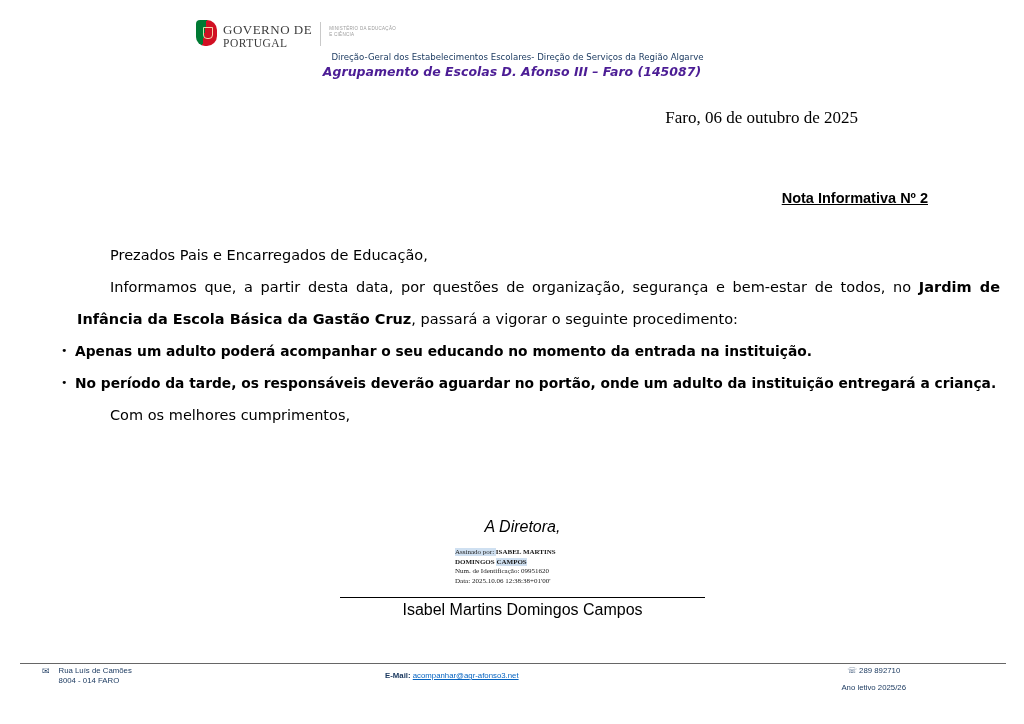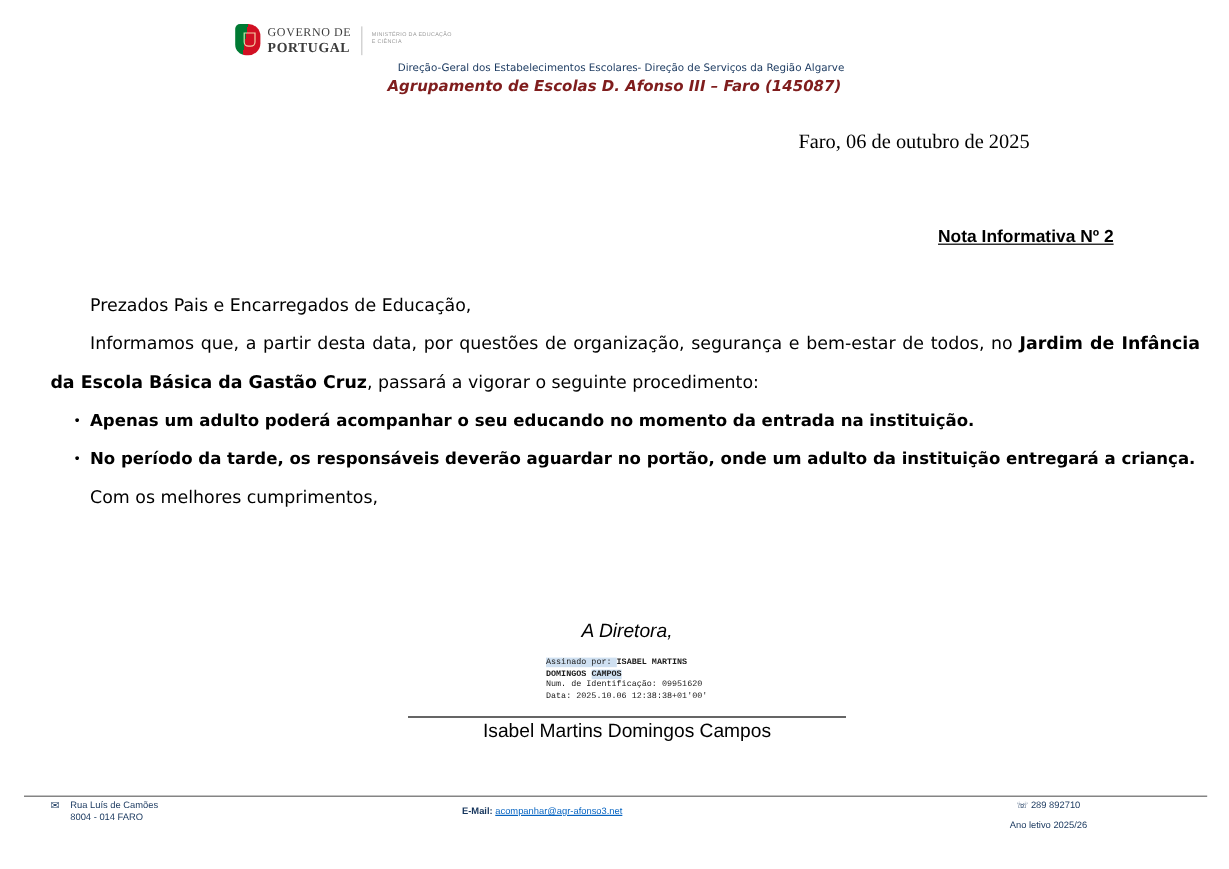--- a/index.html
+++ b/index.html
@@ -8,49 +8,49 @@
   .page { position:absolute; inset:0; width:1024px; height:724px; background:#fff; overflow:hidden; }
 
   
   .logo-block { position:absolute; top:20px; left:196px; display:flex; align-items:flex-start; }
   .emblem { width:21px; height:26px; border-radius:4px 10px 10px 9px;
             background:linear-gradient(100deg,#007a33 0 42%,#d11023 42% 100%);
             position:relative; flex:0 0 auto; }
   .emblem::after { content:""; position:absolute; left:7px; top:7px; width:8px; height:10px;
             border:1px solid rgba(255,255,200,.8); border-radius:0 0 4px 4px; }
   .gov-text { margin-left:6px; font-family:"Liberation Serif", serif; color:#3c3c3c; line-height:1.05; padding-top:3px;}
-  .gov-l1 { font-size:10px; letter-spacing:.5px; }
-  .gov-l2 { font-size:11.5px; font-weight:bold; letter-spacing:.5px; }
+  .gov-l1 { font-size:13px; letter-spacing:.5px; }
+  .gov-l2 { font-size:11.5px; font-weight:normal; letter-spacing:.5px; }
   .logo-divider { width:1px; height:24px; background:#c9c9c9; margin:2px 8px 0 8px; }
   .ministry { font-size:4.5px; color:#9a9a9a; line-height:1.4; padding-top:6px; letter-spacing:.3px; }
 
   .org-header { position:absolute; top:52px; left:0; width:1024px; text-align:center; }
   .org-line1 { font-family:"DejaVu Sans", sans-serif; font-size:8.6px; color:#17365d;margin-left:11px; }
-  .org-line2 { font-family:"DejaVu Sans", sans-serif; font-size:12.5px; font-weight:bold; font-style:italic; color:#7f1d1d; margin-top:2px; }
+  .org-line2 { font-family:"DejaVu Sans", sans-serif; font-size:12.5px; font-weight:bold; font-style:italic; color:#4c1d95; margin-top:2px; }
 
   
   .date-line { position:absolute; top:108px; right:166px; font-family:"Liberation Serif", serif; font-size:17px; }
   .doc-title { position:absolute; top:190px; left:0; width:928px; text-align:right;
                font-size:14.5px; font-weight:bold; text-decoration:underline; }
 
   
   .body-text { position:absolute; top:239px; left:42px; width:958px;
                font-family:"DejaVu Sans", sans-serif; font-size:14.5px; line-height:32px; }
-  .body-text p { text-indent:33px; }
+  .body-text p { text-indent:33px;margin-left:35px; }
   .body-text p.justified { text-align:justify; }
   .bold { font-weight:bold; }
   ul.notice-list { list-style:none; }
   ul.notice-list li { position:relative; padding-left:33px; font-weight:bold; font-size:13.8px; }
   ul.notice-list li::before { content:"•"; position:absolute; left:19px; top:0; font-size:11px; font-weight:normal; }
 
   
   .sig-area { position:absolute; top:518px; left:340px; width:365px; text-align:center; }
   .sig-role { font-size:16px;font-style:italic; }
   .sig-stamp { position:absolute; top:548px; left:455px; width:138px; text-align:left;
-               font-family:Liberation Mono, monospace; font-size:7px; line-height:9.5px; color:#1a1a1a; }
+               font-family:Liberation Serif, serif; font-size:7px; line-height:9.5px; color:#1a1a1a; }
   .stamp-hl { background:#cfe0f1; }
   .sig-line { position:absolute; top:597px; left:340px; width:365px; border-top:1.4px solid #000; }
   .sig-name { position:absolute; top:601px; left:340px; width:365px; text-align:center; font-size:16px; }
 
   
   .footer-rule { position:absolute; top:663px; left:20px; width:986px; border-top:1px solid #666; }
   .footer { position:absolute; top:665px; left:0; width:1024px; font-size:7.8px; color:#17365d; }
   .f-left { position:absolute; left:42px; top:1px; display:flex; }
   .f-mail-icon { font-size:9px; margin-right:9px; color:#17365d; }
   .f-addr { line-height:10px; }

